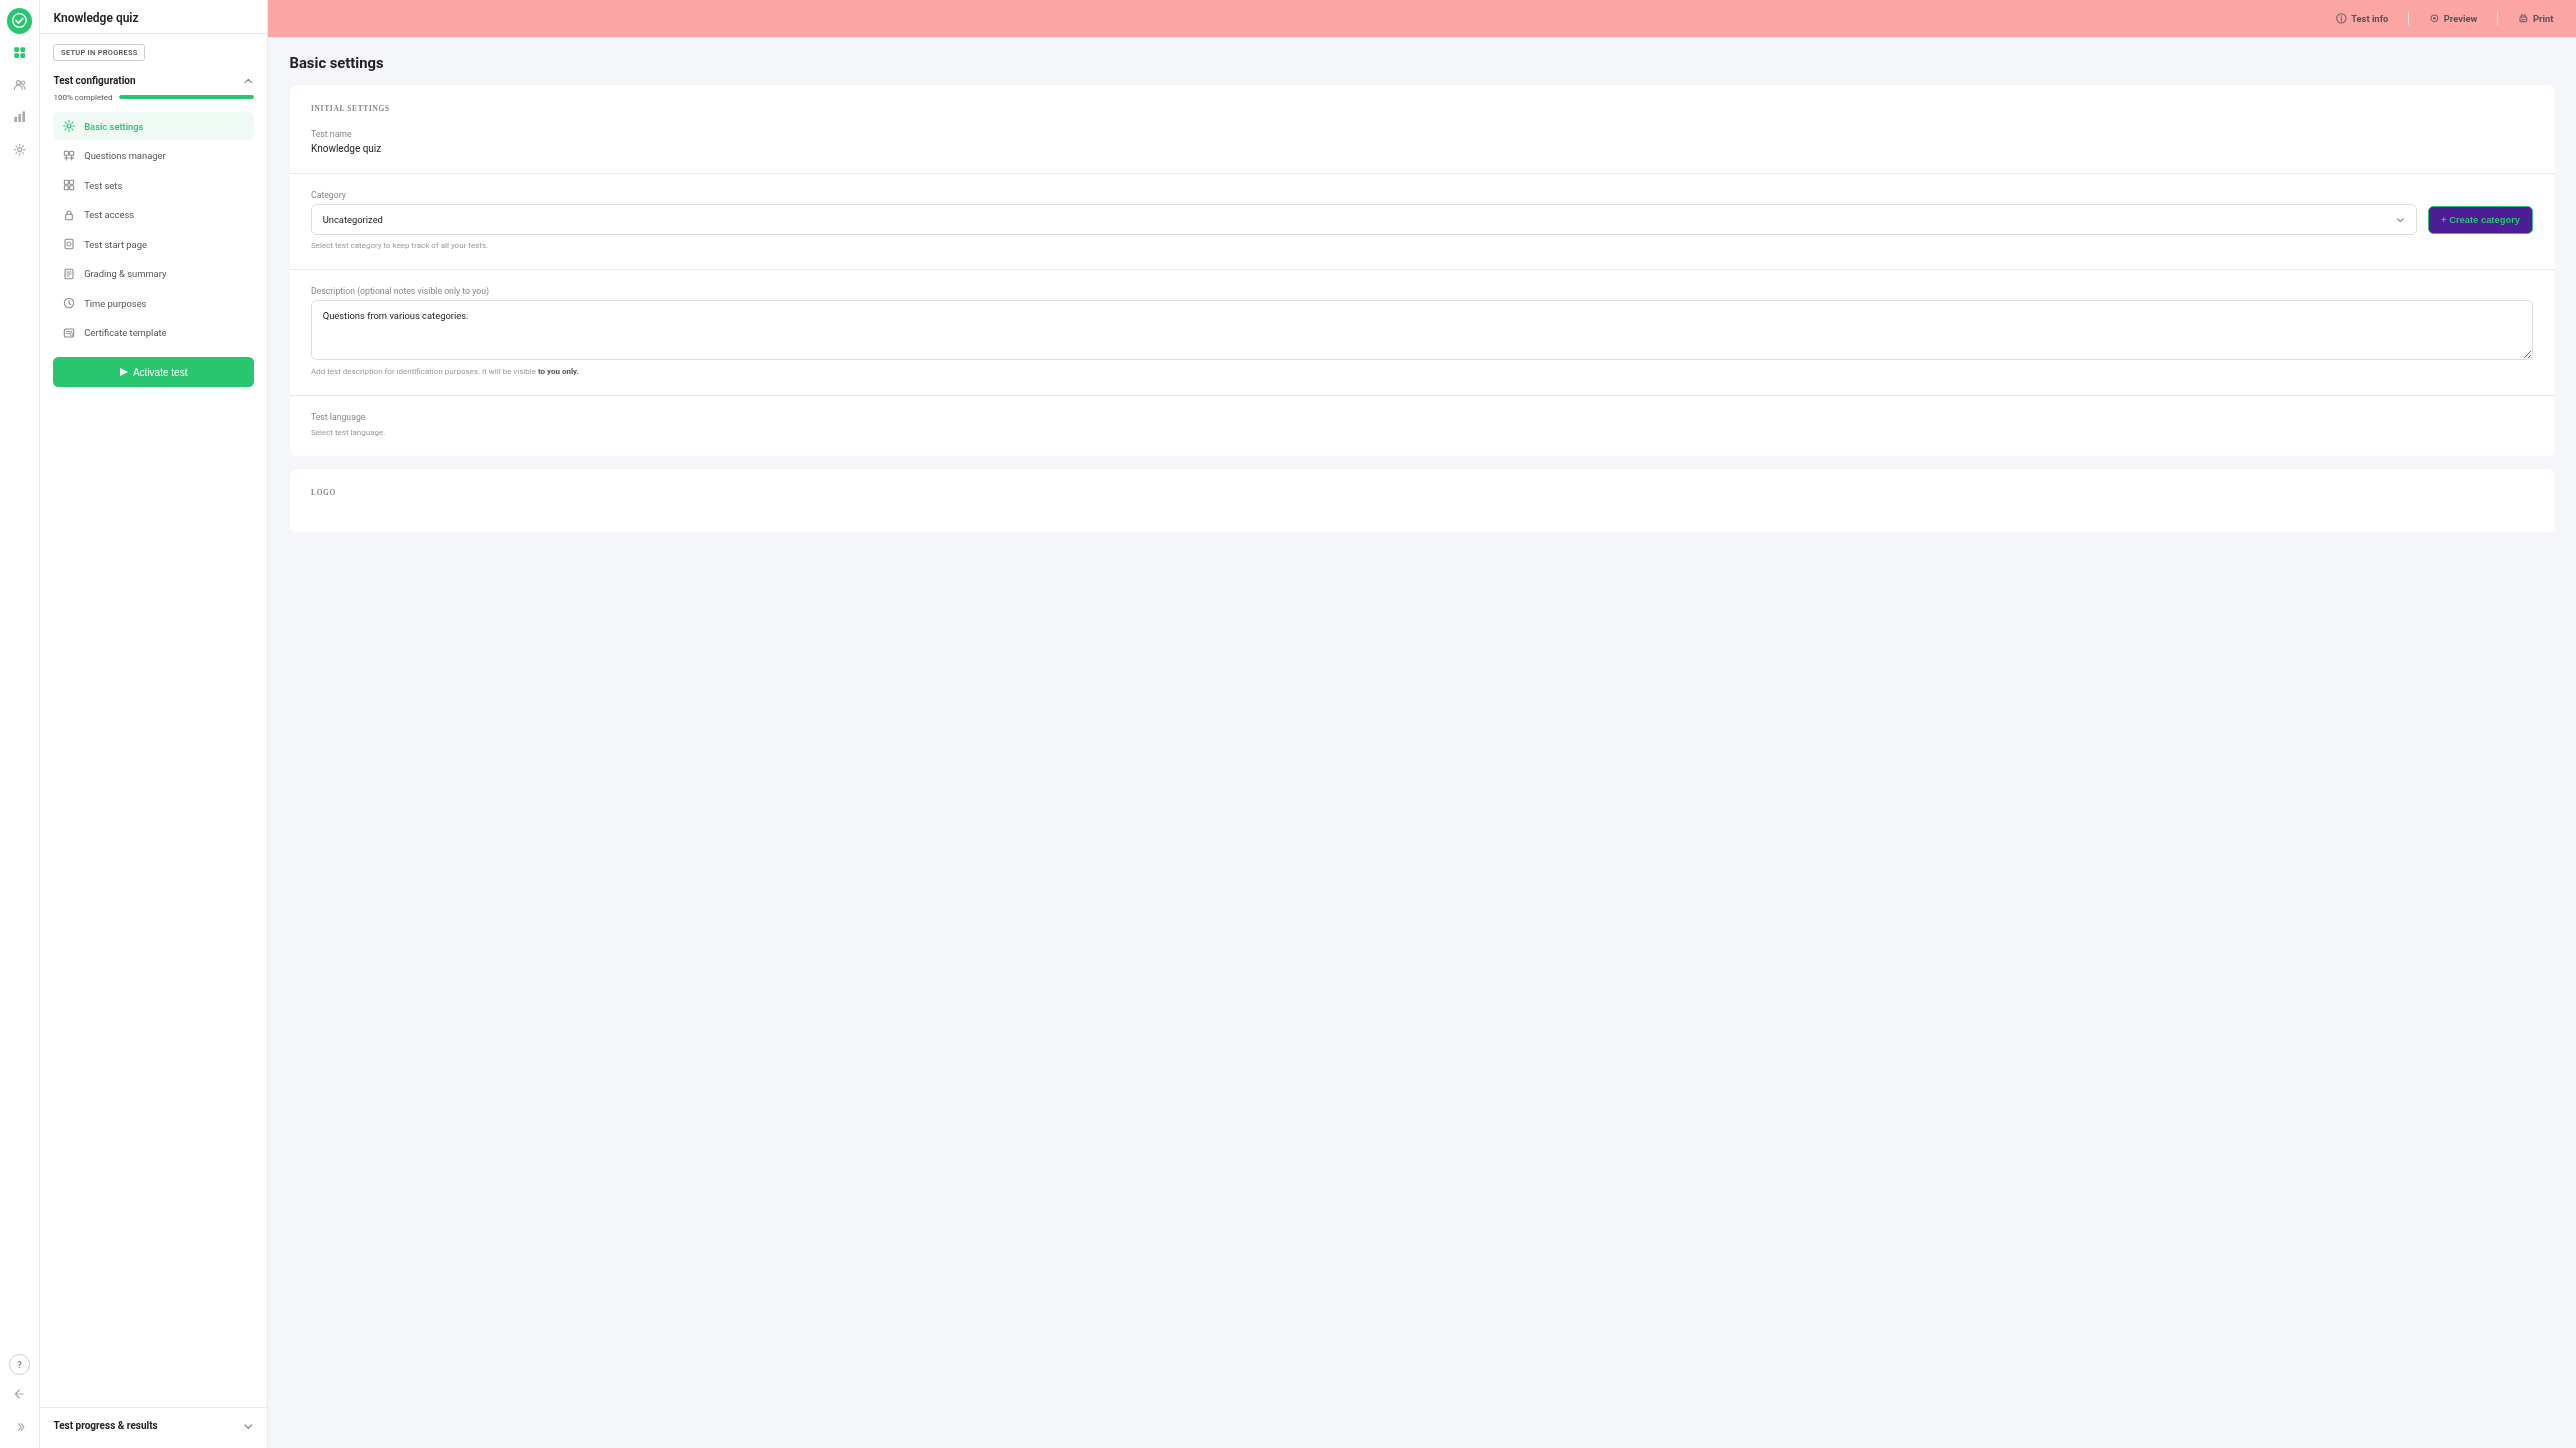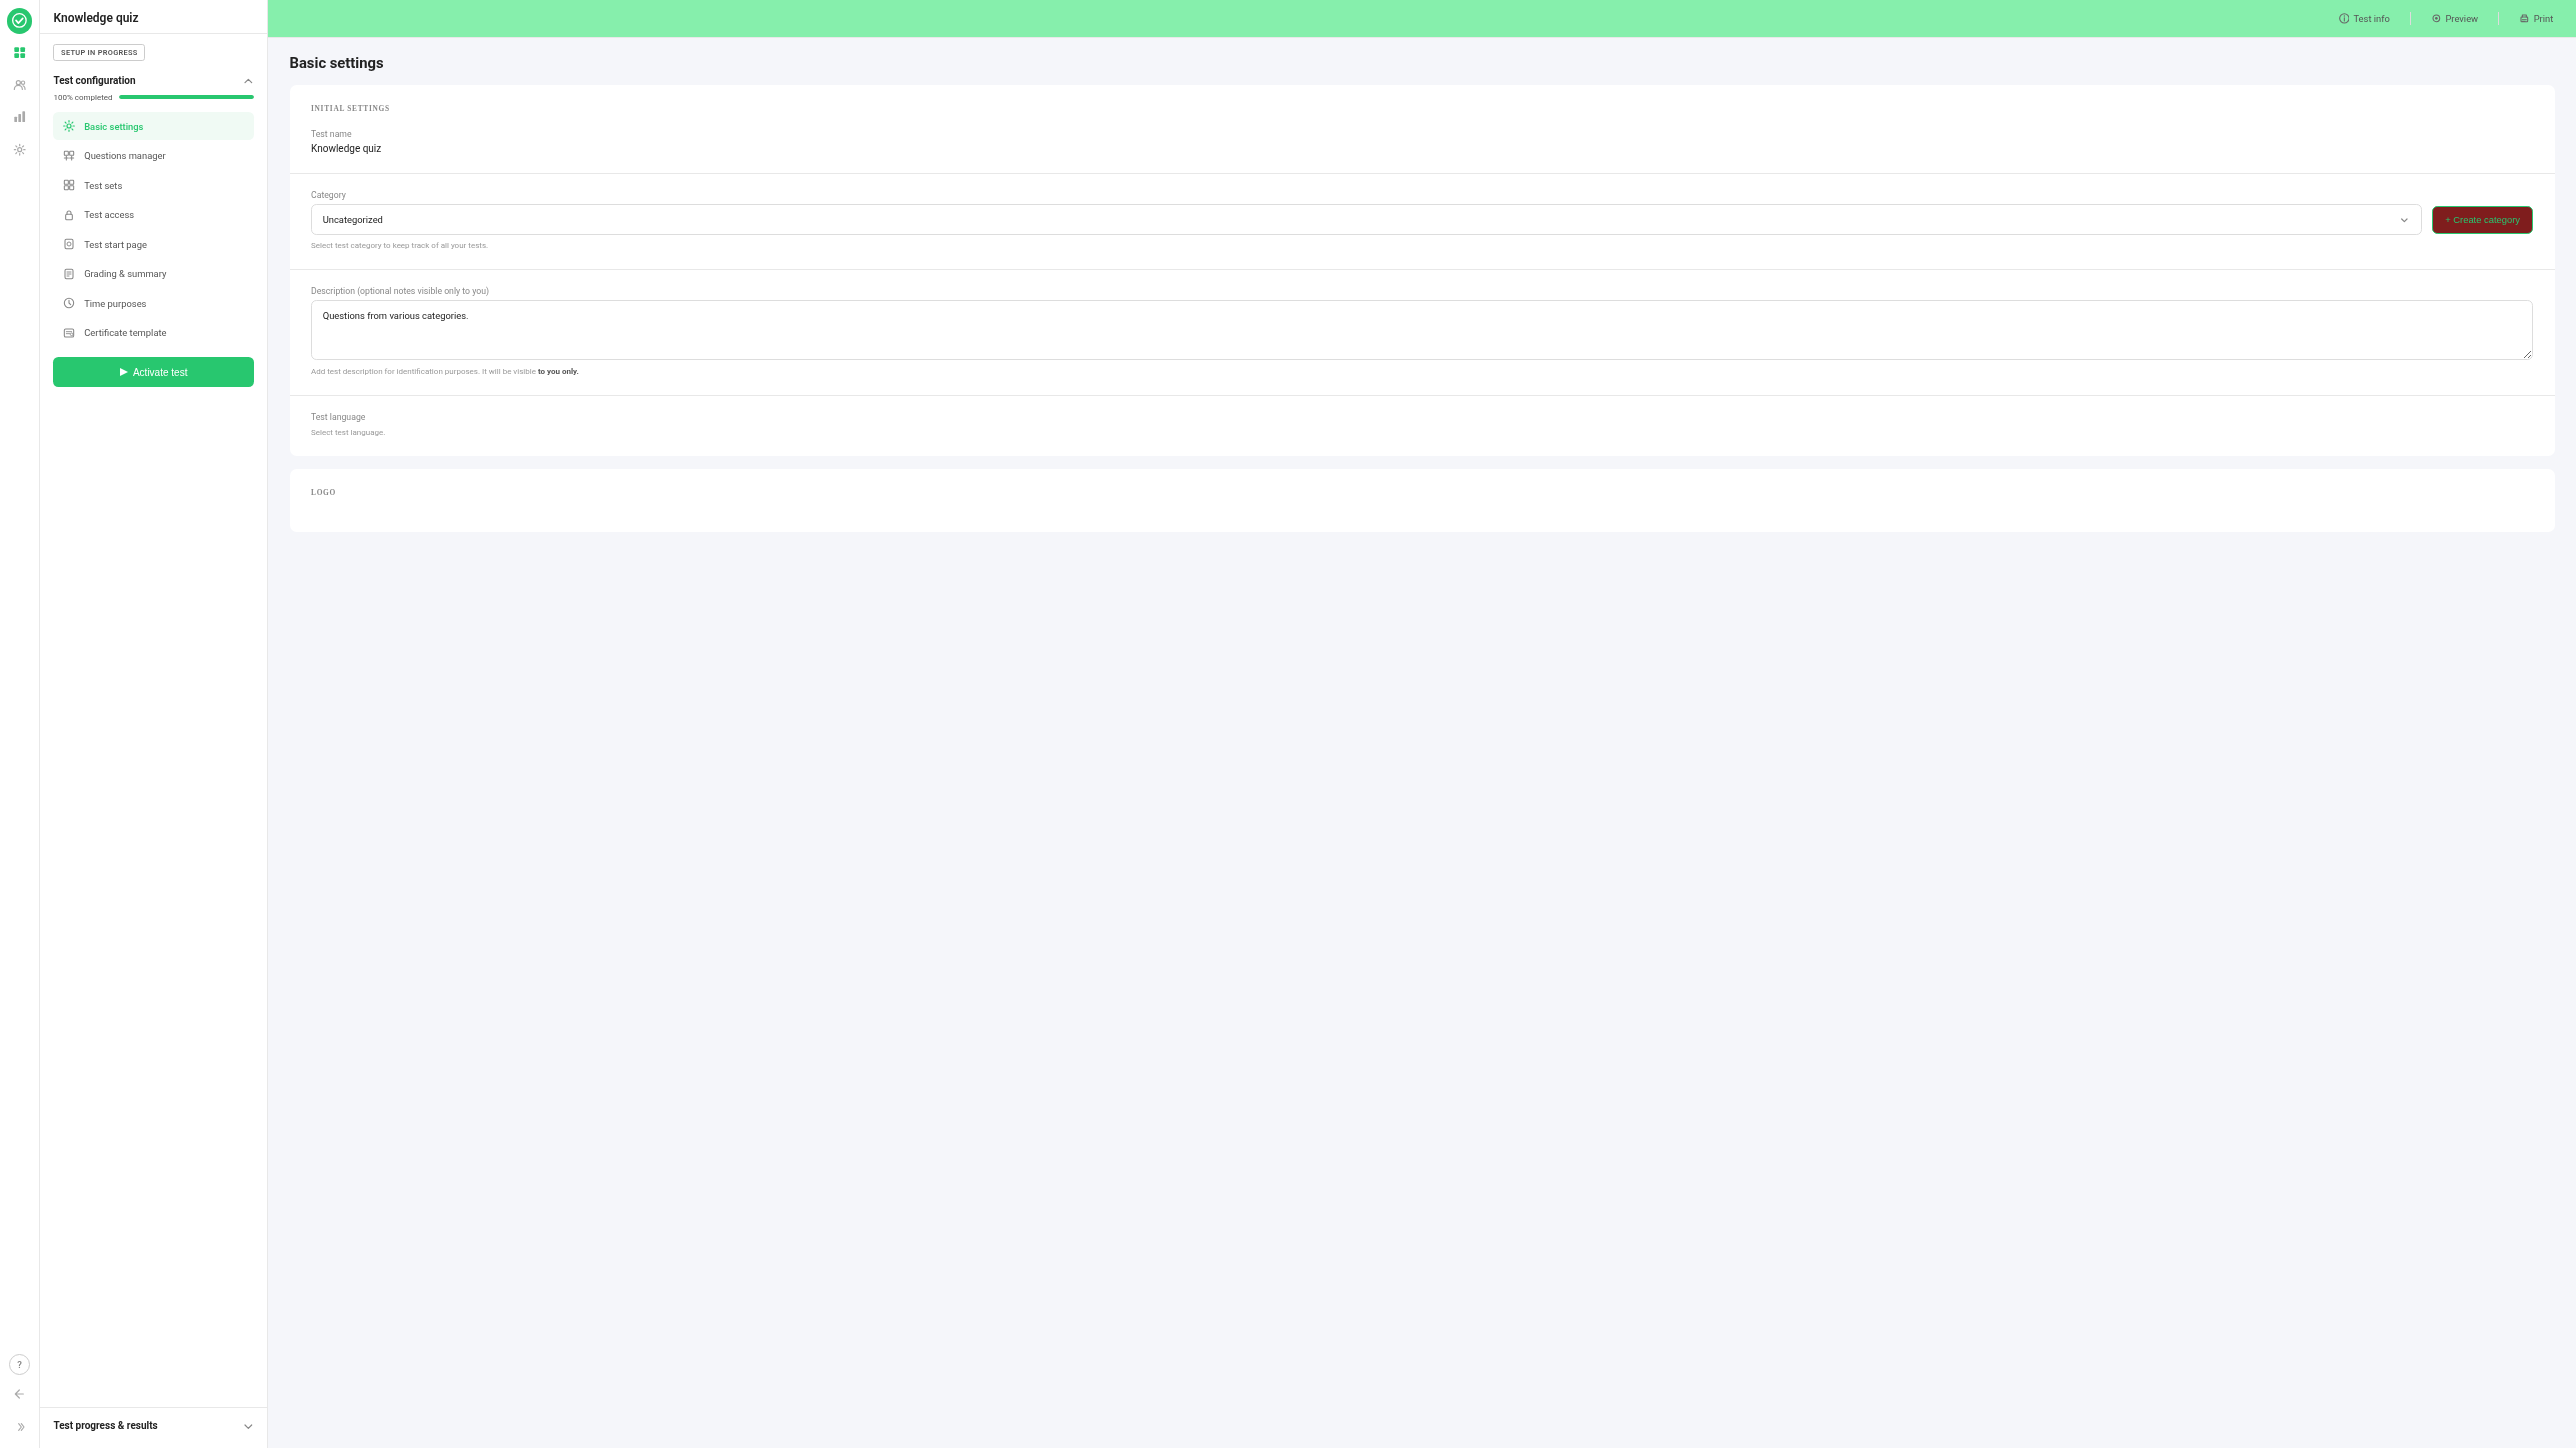--- a/index.html
+++ b/index.html
@@ -185,23 +185,24 @@
       display: flex;
       flex-direction: column;
       overflow: hidden;
     }
     .top-bar {
       display: flex;
       align-items: center;
       justify-content: flex-end;
       padding: 0 16px;
       height: 38px;
-      background: #86efac;
+      background: #fca5a5;
       border-bottom: 0.7px solid #e8e8e8;
       gap: 16px;
+      font-weight: bold;
     }
     .top-bar-actions {
       display: flex;
       align-items: center;
       gap: 13.4px;
     }
     .top-bar-action {
       display: flex;
       align-items: center;
       gap: 4px;
@@ -286,23 +287,23 @@
     .select-chevron { color: #888; font-size: 10.7px; }
 
     .create-category-btn {
       display: flex;
       align-items: center;
       gap: 4px;
       padding: 7.4px 12px;
       border: 1px solid #28c76f;
       border-radius: 5.4px;
       color: #28c76f;
-      background: #7f1d1d;
+      background: #4c1d95;
       font-size: 9.4px;
-      font-weight: 400;
+      font-weight: 700;
       cursor: pointer;
       white-space: nowrap;
     }
 
     .helper-text {
       font-size: 8px;
       color: #999;
       margin-top: 5.4px;
     }
 

